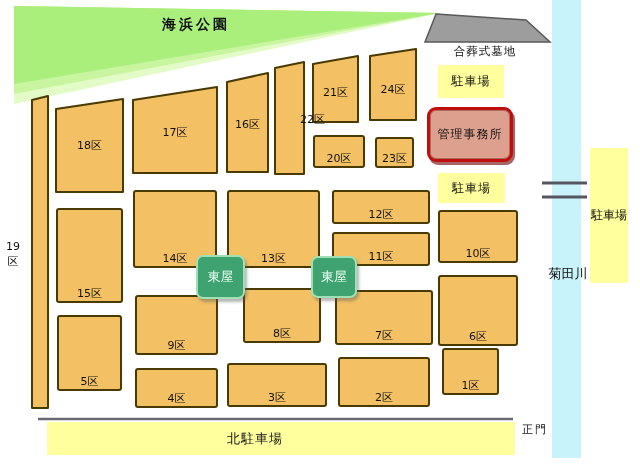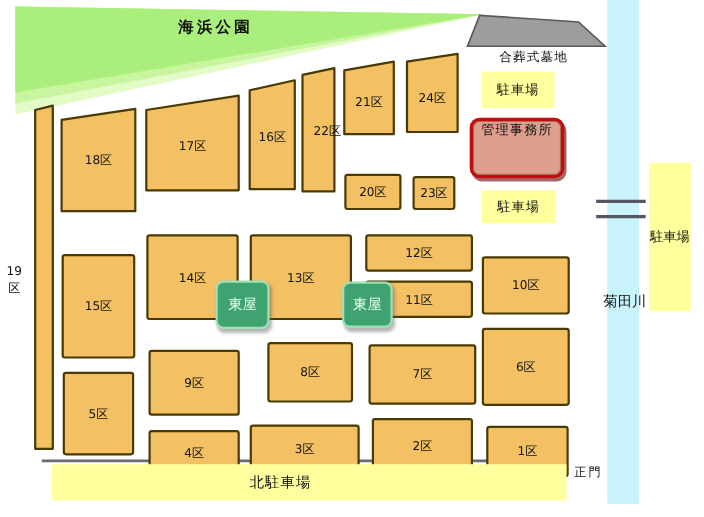--- a/index.html
+++ b/index.html
@@ -5,36 +5,36 @@
   html,body{margin:0;padding:0;background:#fff;}
   .stage{
     position:relative;width:640px;height:470px;background:#ffffff;overflow:hidden;
     font-family:"DejaVu Sans","Liberation Sans",sans-serif;color:var(--text-color,#111);
   }
   .stage svg{position:absolute;left:0;top:0;z-index:1;}
   .sec-poly{fill:var(--section-fill,#f3c163);stroke:var(--section-border,#493a02);stroke-width:2;stroke-linejoin:round;}
   .sec-block{
     position:absolute;z-index:2;box-sizing:border-box;
     background:var(--section-fill,#f3c163);border:2px solid var(--section-border,#493a02);
-    border-radius:3px;display:flex;align-items:center;justify-content:center;
-    font-size:11px;white-space:nowrap;margin-top:23px;
+    border-radius:3px;display:flex;align-items:flex-end;justify-content:center;
+    font-size:11px;white-space:nowrap;
   }
   .sec-overlay{
     position:absolute;z-index:3;display:flex;align-items:center;justify-content:center;
     font-size:11px;white-space:nowrap;pointer-events:none;
   }
   .ybox{
     position:absolute;z-index:2;box-sizing:border-box;background:var(--parking-yellow,#ffff9e);
     display:flex;align-items:center;justify-content:center;font-size:12px;letter-spacing:1px;white-space:nowrap;
   }
   .office{
     position:absolute;z-index:2;box-sizing:border-box;
     background:var(--office-fill,#dda08f);border:3px solid var(--office-border,#c00d0d);
     border-radius:9px;box-shadow:2px 3px 0 rgba(107,0,0,.6), inset 0 0 0 1px rgba(138,74,58,.6);
-    display:flex;justify-content:center;font-size:12px;letter-spacing:1px;white-space:nowrap;
+    display:flex;align-items:center;justify-content:center;font-size:12px;letter-spacing:1px;white-space:nowrap;
   }
   .gazebo{
     position:absolute;z-index:4;box-sizing:border-box;
     background:var(--gazebo-fill,#3fa271);border:2px solid var(--gazebo-border,#9fe0b4);
     border-radius:7px;box-shadow:2px 3px 3px rgba(90,90,90,.45);
     display:flex;align-items:center;justify-content:center;
     color:#eafff2;font-size:13px;white-space:nowrap;
   }
   .free-label{position:absolute;z-index:5;display:flex;align-items:center;justify-content:center;white-space:nowrap;}
   .v-label{
@@ -67,21 +67,21 @@
     <polygon class="sec-poly" points="133,100 217,87 217,173 133,173"></polygon>
     <polygon class="sec-poly" points="227,82 268,73 268,172 227,172"></polygon>
     <polygon class="sec-poly" points="275,68 304,62 304,174 275,174"></polygon>
     <polygon class="sec-poly" points="313,64 358,56 358,122 313,122"></polygon>
     <polygon class="sec-poly" points="370,56 416,49 416,120 370,120"></polygon>
   </svg>
 
   <div class="sec-overlay" style="left:56px;top:99px;width:67px;height:93px">18区</div>
   <div class="sec-overlay" style="left:133px;top:92px;width:84px;height:81px">17区</div>
   <div class="sec-overlay" style="left:227px;top:76px;width:41px;height:96px">16区</div>
-  <div class="sec-overlay" style="left:275px;top:64px;width:45px;height:110px">22区</div>
+  <div class="sec-overlay" style="left:290px;top:64px;width:45px;height:110px">22区</div>
   <div class="sec-overlay" style="left:313px;top:62px;width:45px;height:60px">21区</div>
   <div class="sec-overlay" style="left:370px;top:58px;width:46px;height:62px">24区</div>
 
   <div class="v-label" style="left:4px;top:240px;width:18px">19区</div>
 
   <div class="sec-block" style="left:313px;top:135px;width:52px;height:33px">
       <span>20区</span>
     </div>
   <div class="sec-block" style="left:375px;top:137px;width:39px;height:31px">
       <span>23区</span>
@@ -121,21 +121,21 @@
     </div>
   <div class="sec-block" style="left:135px;top:368px;width:83px;height:40px">
       <span>4区</span>
     </div>
   <div class="sec-block" style="left:227px;top:363px;width:100px;height:44px">
       <span>3区</span>
     </div>
   <div class="sec-block" style="left:338px;top:357px;width:92px;height:50px">
       <span>2区</span>
     </div>
-  <div class="sec-block" style="left:442px;top:364px;width:75px;height:47px">
+  <div class="sec-block" style="left:442px;top:348px;width:57px;height:47px">
       <span>1区</span>
     </div>
 
   <div class="ybox" style="left:438px;top:65px;width:66px;height:33px">
       <span>駐車場</span>
     </div>
   <div class="ybox" style="left:438px;top:173px;width:67px;height:30px">
       <span>駐車場</span>
     </div>
   <div class="ybox" style="left:590px;top:148px;width:38px;height:135px;font-size:12px;letter-spacing:0">

